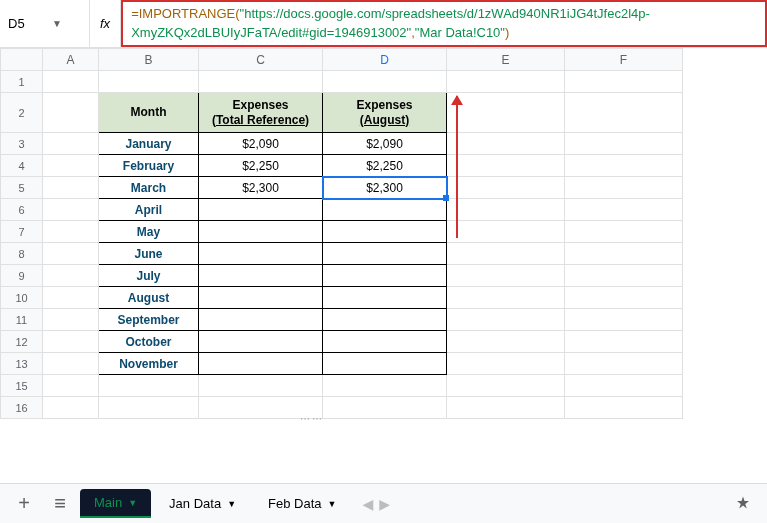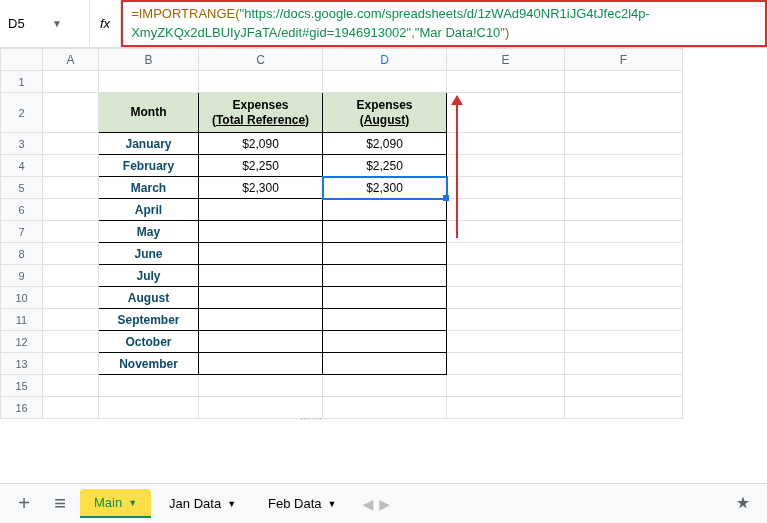--- a/index.html
+++ b/index.html
@@ -47,21 +47,21 @@
 .col-d-hdr::after { content: ''; position: absolute; left: 0; right: 0; bottom: 0; height: 2px; }
 
 
 .red-arrow { position: absolute; left: 456px; top: 48px; width: 2px; height: 142px; background: #d32f2f; }
 .red-arrow::before { content: ''; position: absolute; top: -1px; left: -5px; border-left: 6px solid transparent; border-right: 6px solid transparent; border-bottom: 10px solid #d32f2f; }
 
 
 .bottom-bar { position: absolute; bottom: 0; left: 0; right: 0; height: 40px; border-top: 1px solid #dadce0; display: flex; align-items: center; background: #f8f9fa; padding: 0 8px; gap: 4px; }
 .btn-icon { width: 32px; height: 32px; display: flex; align-items: center; justify-content: center; color: #5f6368; font-size: 20px; cursor: pointer; border-radius: 4px; }
 .sheet-tab { padding: 6px 14px; font-size: 13px; color: #000000; display: flex; align-items: center; gap: 6px; cursor: pointer; border-radius: 4px 4px 0 0; }
-.sheet-tab.active { color: #0d904f; background: #fde047; border-bottom: 2px solid #0d904f; font-weight: 500; }
+.sheet-tab.active { color: #0d904f; background: #0f172a; border-bottom: 2px solid #0d904f; font-weight: 500; }
 .sheet-tab .tab-arrow { font-size: 9px; }
 .tab-nav { display: flex; gap: 2px; margin-left: 6px; }
 .tab-nav span { color: #bdbdbd; font-size: 14px; cursor: pointer; padding: 2px; }
 .spacer { flex: 1; }
 .explore-btn { width: 32px; height: 32px; display: flex; align-items: center; justify-content: center; cursor: pointer; }
 
 .drag-handle { position: absolute; left: 300px; bottom: 42px; color: #9e9e9e; font-size: 10px; letter-spacing: 2px; }
 </style>
 </head>
 <body>

